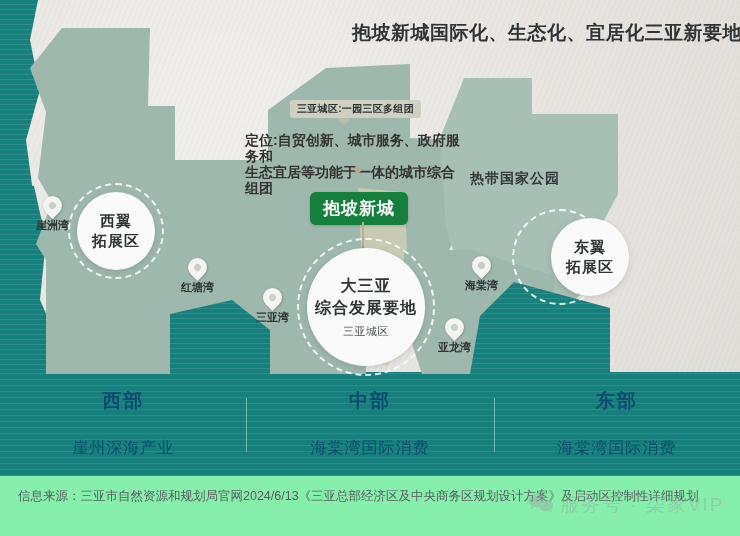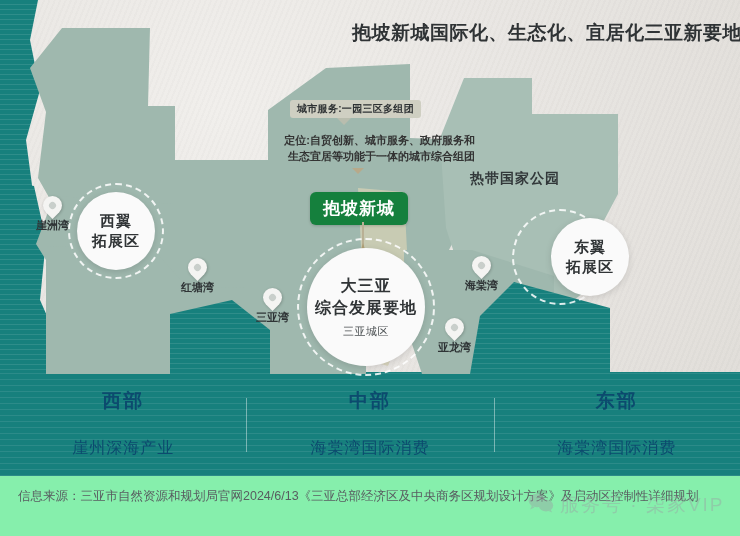--- a/index.html
+++ b/index.html
@@ -28,22 +28,22 @@
   
   .headline{position:absolute;left:352px;top:20px;width:380px;
     font-size:19px;font-weight:bold;color:#2f3335;letter-spacing:.5px;white-space:nowrap;}
 
   
   .callout-tag{position:absolute;left:290px;top:100px;
     background:#cfcfc2;color:#2e3234;font-size:10px;font-weight:bold;
     padding:2px 7px;border-radius:3px;white-space:nowrap;letter-spacing:.3px;}
   .callout-arrow{position:absolute;left:337px;top:118px;width:0;height:0;
     border-left:7px solid transparent;border-right:7px solid transparent;border-top:7px solid #b9bdae;}
-  .callout-body{position:absolute;left:255px;top:132px;width:220px;text-align:right;
-    font-size:11px;line-height:16px;color:#333;font-weight:bold;}
+  .callout-body{position:absolute;left:245px;top:132px;width:220px;text-align:left;
+    font-size:14px;line-height:16px;color:#333;font-weight:bold;}
   .callout-arrow2{position:absolute;left:352px;top:168px;width:0;height:0;
     border-left:6px solid transparent;border-right:6px solid transparent;border-top:6px solid #b7a98a;}
 
   
   .badge-main{position:absolute;left:310px;top:192px;
     background:#15803d;color:#fff;border-radius:6px;padding:5px 13px;
     font-size:17px;font-weight:bold;letter-spacing:1px;white-space:nowrap;
     box-shadow:0 1px 3px rgba(0,0,0,.18);}
   .stem{position:absolute;left:362px;top:222px;width:2px;height:28px;background:#b9b094;}
   .star{position:absolute;left:348px;top:243px;width:30px;height:30px;background:#b0a178;
@@ -138,21 +138,21 @@
 
     <div class="ocean tex" style="left:470px;top:282px;width:140px;height:92px;
          clip-path:polygon(44px 0,140px 26px,140px 92px,0 92px,10px 34px);"></div>
 
     <div class="ocean tex" style="left:170px;top:300px;width:100px;height:74px;
          clip-path:polygon(0 14px,62px 0,100px 30px,100px 74px,0 74px);"></div>
   </div>
 
   <div class="headline">抱坡新城国际化、生态化、宜居化三亚新要地</div>
 
-  <div class="callout-tag">城市服务:一园三区多组团</div>
+  <div class="callout-tag">三亚城区:一园三区多组团</div>
   <div class="callout-arrow"></div>
   <div class="callout-body">
     <div>定位:自贸创新、城市服务、政府服务和</div>
     <div>生态宜居等功能于一体的城市综合组团</div>
   </div>
   <div class="callout-arrow2"></div>
 
   <div class="badge-main">抱坡新城</div>
   <div class="stem"></div>
   <div class="star"></div>

